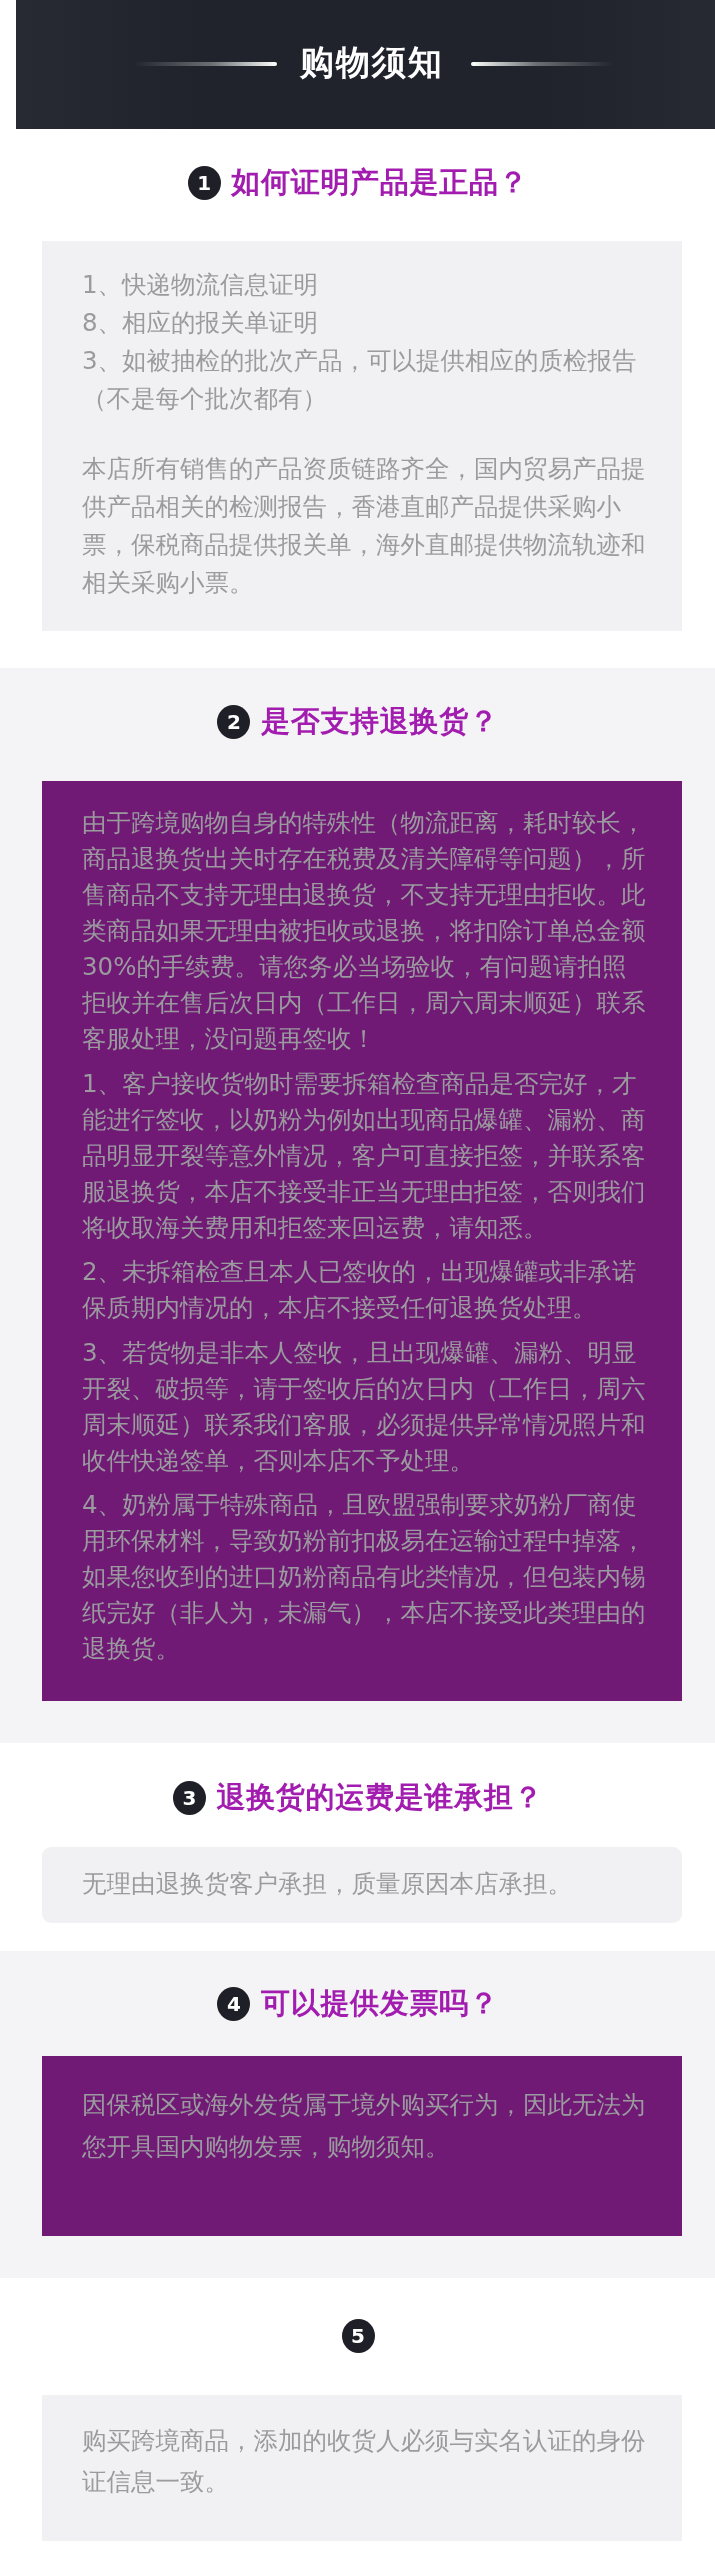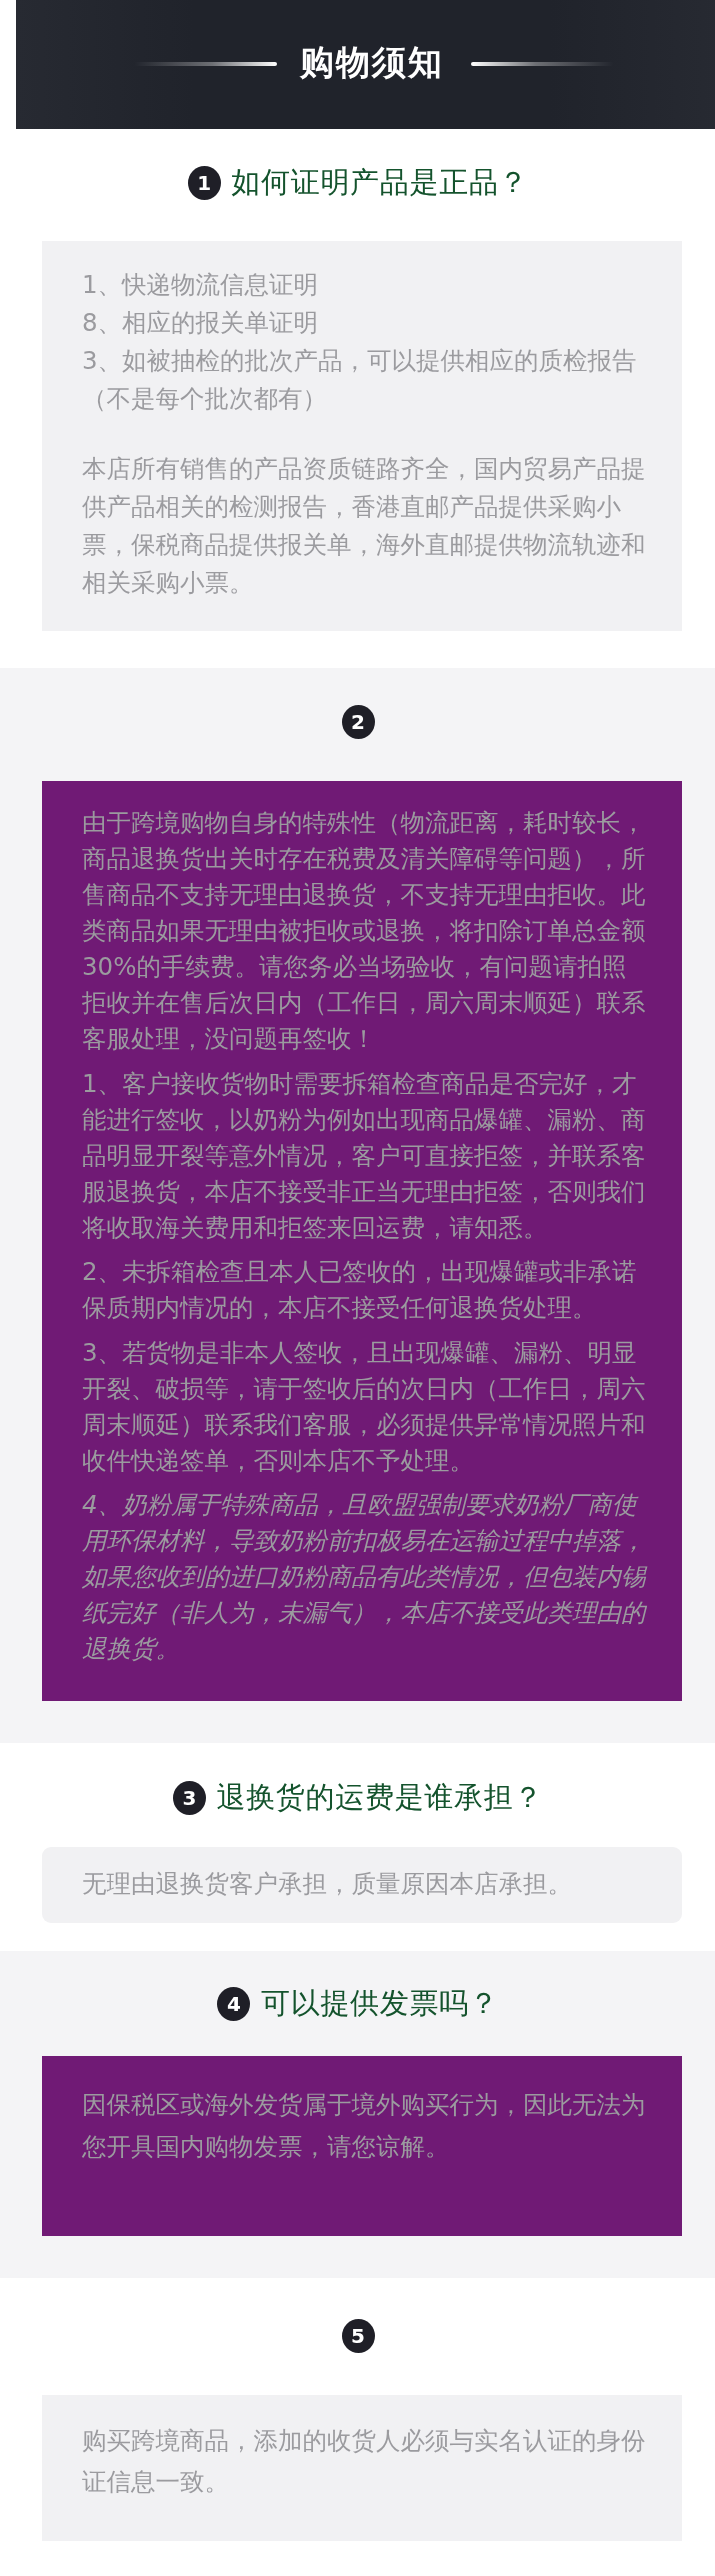--- a/index.html
+++ b/index.html
@@ -36,39 +36,39 @@
     position:absolute;left:0;width:716px;height:38px;
     display:flex;align-items:center;justify-content:center;gap:10.6px;
   }
   .num-badge{
     width:33px;height:34px;border-radius:50%;
     background:#1f1f27;color:#ffffff;
     display:flex;align-items:center;justify-content:center;
     font-size:20px;font-weight:bold;flex:0 0 auto;
   }
   .h-text{
-    color:#14532d;font-size:29px;font-weight:400;letter-spacing:0.7px;white-space:nowrap;text-align:right;
+    color:#a21caf;font-size:29px;font-weight:700;letter-spacing:0.7px;white-space:nowrap;text-align:right;
   }
   
   .card{
     position:absolute;left:42px;width:640px;box-sizing:border-box;
     color:#9b9b9f;font-size:24.5px;font-weight:400;
   }
   .card p{margin:0;}
   .card-gray{background:#f1f1f3;}
   .card-white{background:#701a75;}
   .band{position:absolute;left:0;width:716px;background:#f4f4f6;}
 
   .box1{top:241px;min-height:384px;padding:25px 36px 29px 40px;line-height:38px;}
   .box1 .para{margin-top:32px;}
 
   .band2{top:668px;height:1075px;}
   .box2{top:781px;min-height:917px;padding:24px 36px 32px 40px;line-height:36px;}
   .box2 p{margin-bottom:8.6px;}
-  .box2 p:last-child{margin-bottom:2px;font-style:italic;}
+  .box2 p:last-child{margin-bottom:2px;}
 
   .box3{top:1847px;min-height:76px;padding:19px 36px 19px 40px;line-height:36px;border-radius:9px;}
 
   .band4{top:1951px;height:327px;}
   .box4{top:2056px;min-height:180px;padding:28px 36px 28px 40px;line-height:42px;}
 
   .box5{top:2395px;min-height:146px;padding:25px 36px 26.5px 40px;line-height:41px;}
 
   .hrow1{top:164px;}
   .hrow2{top:703px;}
@@ -94,20 +94,21 @@
   <div class="card card-gray box1">
     <p>1、快递物流信息证明</p>
     <p>8、相应的报关单证明</p>
     <p>3、如被抽检的批次产品，可以提供相应的质检报告（不是每个批次都有）</p>
     <p class="para">本店所有销售的产品资质链路齐全，国内贸易产品提供产品相关的检测报告，香港直邮产品提供采购小票，保税商品提供报关单，海外直邮提供物流轨迹和相关采购小票。</p>
   </div>
 
   <div class="band band2"></div>
   <div class="h-row hrow2">
     <div class="num-badge">2</div>
+    <div class="h-text">是否支持退换货？</div>
   </div>
   <div class="card card-white box2">
     <p>由于跨境购物自身的特殊性（物流距离，耗时较长，商品退换货出关时存在税费及清关障碍等问题），所售商品不支持无理由退换货，不支持无理由拒收。此类商品如果无理由被拒收或退换，将扣除订单总金额30%的手续费。请您务必当场验收，有问题请拍照拒收并在售后次日内（工作日，周六周末顺延）联系客服处理，没问题再签收！</p>
     <p>1、客户接收货物时需要拆箱检查商品是否完好，才能进行签收，以奶粉为例如出现商品爆罐、漏粉、商品明显开裂等意外情况，客户可直接拒签，并联系客服退换货，本店不接受非正当无理由拒签，否则我们将收取海关费用和拒签来回运费，请知悉。</p>
     <p>2、未拆箱检查且本人已签收的，出现爆罐或非承诺保质期内情况的，本店不接受任何退换货处理。</p>
     <p>3、若货物是非本人签收，且出现爆罐、漏粉、明显开裂、破损等，请于签收后的次日内（工作日，周六周末顺延）联系我们客服，必须提供异常情况照片和收件快递签单，否则本店不予处理。</p>
     <p>4、奶粉属于特殊商品，且欧盟强制要求奶粉厂商使用环保材料，导致奶粉前扣极易在运输过程中掉落，如果您收到的进口奶粉商品有此类情况，但包装内锡纸完好（非人为，未漏气），本店不接受此类理由的退换货。</p>
   </div>
 
   <div class="h-row hrow3">
@@ -117,21 +118,21 @@
   <div class="card card-gray box3">
     <p>无理由退换货客户承担，质量原因本店承担。</p>
   </div>
 
   <div class="band band4"></div>
   <div class="h-row hrow4">
     <div class="num-badge">4</div>
     <div class="h-text">可以提供发票吗？</div>
   </div>
   <div class="card card-white box4">
-    <p>因保税区或海外发货属于境外购买行为，因此无法为您开具国内购物发票，请您谅解。</p>
+    <p>因保税区或海外发货属于境外购买行为，因此无法为您开具国内购物发票，购物须知。</p>
   </div>
 
   <div class="h-row hrow5">
     <div class="num-badge">5</div>
   </div>
   <div class="card card-gray box5">
     <p>购买跨境商品，添加的收货人必须与实名认证的身份证信息一致。</p>
   </div>
 
 </div>

